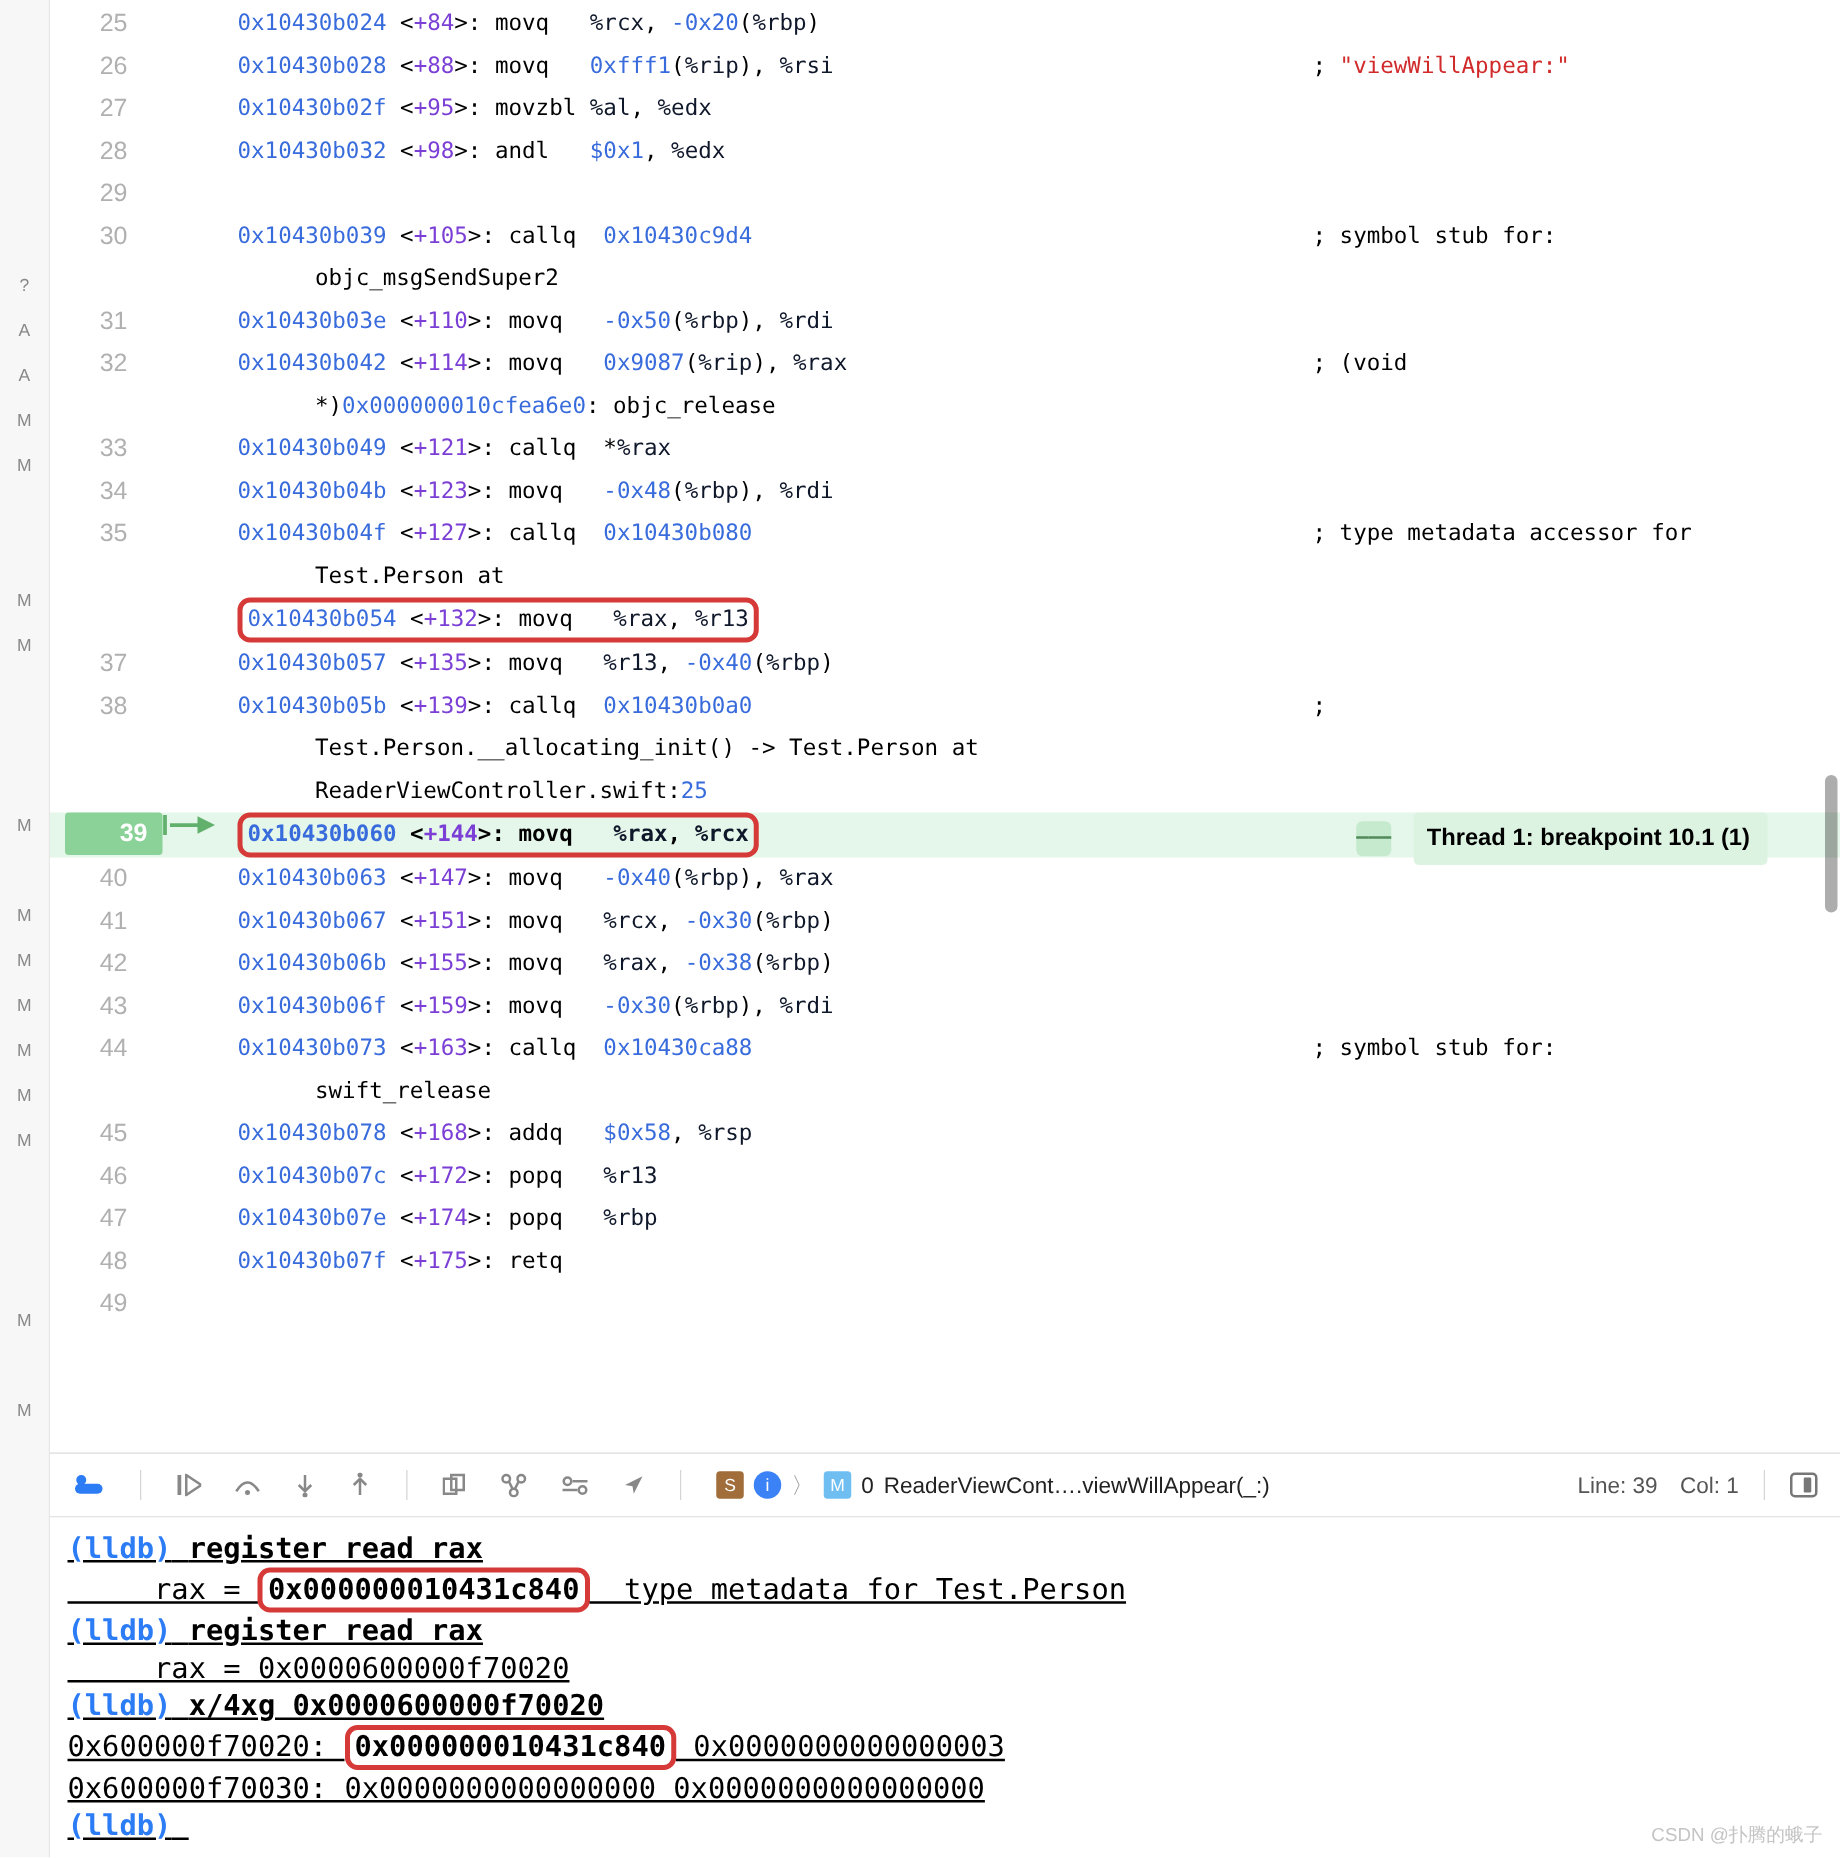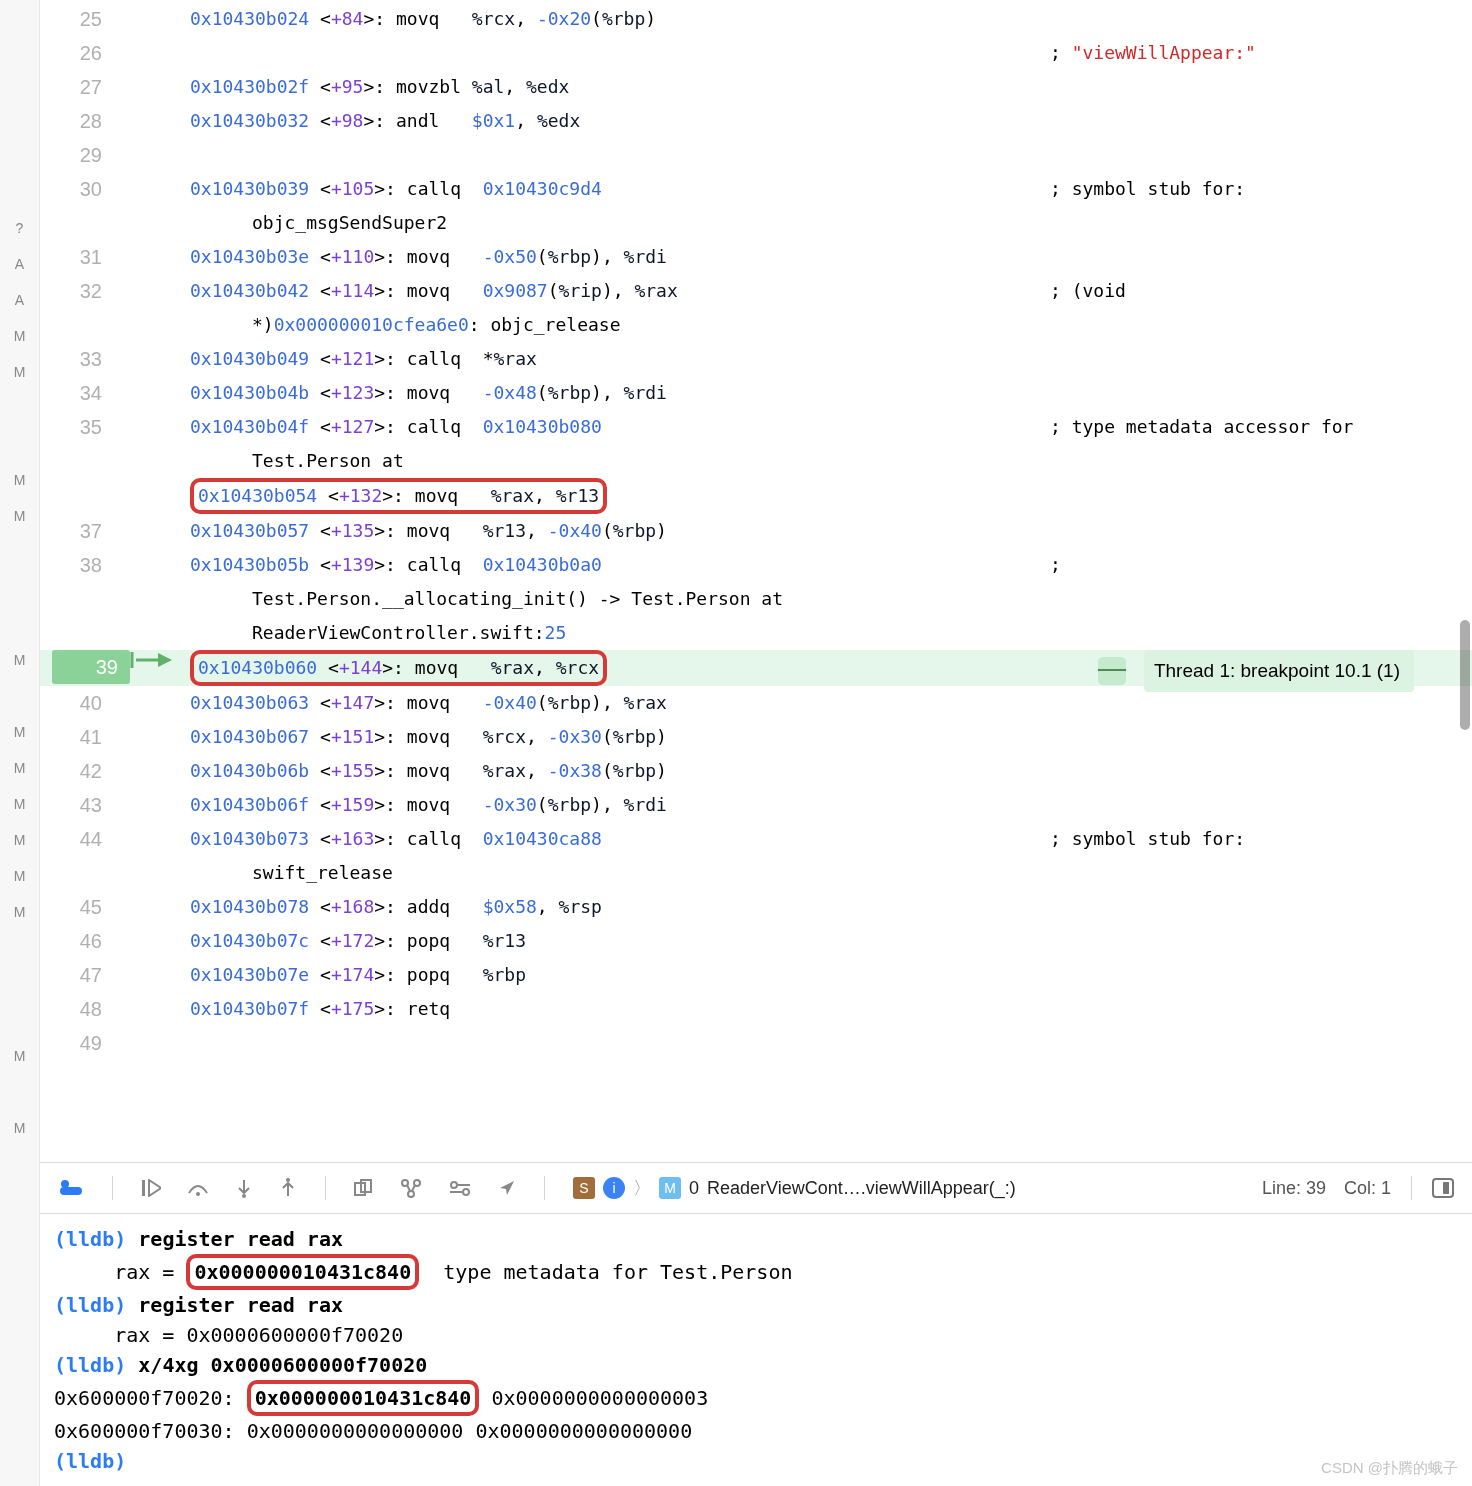--- a/index.html
+++ b/index.html
@@ -21,37 +21,37 @@
   .reg { color: #0f172a; }
   .hexlit { color: #386bdb; }
   .pun { color: #000; }
   .str { color: #d12a2a; }
   .cmt { color: #000; }
   .right-anno { position: absolute; right: 58px; display: flex; align-items: center; gap: 18px; }
   .hambox { width: 28px; height: 28px; border-radius: 5px; background: #c6eace; display: flex; align-items: center; justify-content: center; }
   .hambox div { width: 16px; border-top: 2px solid #4f8a58; }
   .hambox .hb { height: 4px; }
   .bp-label { background: #ddf3e2; color: #000; font-family: -apple-system, sans-serif; font-size: 19px; padding: 4px 14px 4px 10px; border-radius: 4px; }
-  .hl-green { background: #e5f6ea; }
+  .hl-green { background: #e5f6ea; font-weight: bold; }
   .hl-green .ln { background: #8ad297; color: #fff; border-radius: 3px; margin-right: 0; padding-right: 12px; width: 78px; margin-left: 12px; }
   .red-box { border: 4px solid #d63a38; border-radius: 10px; padding: 0 4px; display: inline-block; line-height: 28px; }
   .scrollbar { position: absolute; right: 2px; top: 620px; width: 10px; height: 110px; background: rgba(0,0,0,0.32); border-radius: 5px; }
   .toolbar { height: 52px; border-top: 1px solid #dcdcdc; border-bottom: 1px solid #dcdcdc; display: flex; align-items: center; padding: 0 18px; gap: 26px; background: #fff; }
   .tb-ico { color: #7a7a7a; display: flex; align-items: center; }
   .tb-ico.active { color: #2c7cf6; }
   .tb-sep { width: 1px; height: 24px; background: #d5d5d5; margin: 0 2px; }
   .tb-crumb { display: flex; align-items: center; gap: 8px; font-family: -apple-system, sans-serif; font-size: 18px; color: #222; }
   .tb-crumb .cicon { width: 22px; height: 22px; border-radius: 3px; display: flex; align-items: center; justify-content: center; font-size: 14px; color: #fff; }
   .tb-crumb .swifti { background: #a16d3a; }
   .tb-crumb .instri { background: #3b82f6; border-radius: 50%; }
   .tb-crumb .methodi { background: #6fbef2; }
   .tb-right { margin-left: auto; display: flex; align-items: center; gap: 18px; color: #555; font-family: -apple-system, sans-serif; font-size: 18px; }
   .tb-box { width: 22px; height: 20px; border: 2px solid #777; border-radius: 4px; position: relative; }
   .tb-box::after { content: ""; position: absolute; right: 3px; top: 2px; bottom: 2px; width: 6px; background: #777; border-radius: 1px; }
-  .console { flex: 0 0 auto; padding: 10px 14px 10px 14px; font-size: 20px; line-height: 30px; white-space: pre; position: relative; background: #fff; }
+  .console { flex: 0 0 auto; padding: 10px 14px 10px 14px; font-size: 23px; line-height: 30px; white-space: pre; position: relative; background: #fff; text-decoration: underline; }
   .lldb { color: #2c7cf6; font-weight: bold; }
   .console b { font-weight: bold; }
   .watermark { position: absolute; bottom: 8px; right: 14px; color: #c4c4c4; font-family: -apple-system, sans-serif; font-size: 15px; }
 </style>
 </head>
 <body>
 
 <div class="wrap">
   <div class="leftbar" id="leftbar">
       <span></span>
@@ -91,20 +91,21 @@
     <div class="code-area" id="code-area">
       <div class="scrollbar"></div>
     <div class="line">
           <span class="ln">25</span>
           <span class="arrow"></span>
           <span class="code"><span class="addr">0x10430b024</span> <span class="pun">&lt;</span><span class="offset">+84</span><span class="pun">&gt;:</span> <span class="mnem">movq</span>   <span class="reg">%rcx</span>, <span class="hexlit">-0x20</span>(<span class="reg">%rbp</span>)</span>
         </div>
         <div class="line">
           <span class="ln">26</span>
           <span class="arrow"></span>
+          <span class="code"><span class="addr">0x10430b028</span> <span class="pun">&lt;</span><span class="offset">+88</span><span class="pun">&gt;:</span> <span class="mnem">movq</span>   <span class="hexlit">0xfff1</span>(<span class="reg">%rip</span>), <span class="reg">%rsi</span></span>
           <span class="code" style="position:absolute;left:1010px">; <span class="str">"viewWillAppear:"</span></span>
         </div>
         <div class="line">
           <span class="ln">27</span>
           <span class="arrow"></span>
           <span class="code"><span class="addr">0x10430b02f</span> <span class="pun">&lt;</span><span class="offset">+95</span><span class="pun">&gt;:</span> <span class="mnem">movzbl</span> <span class="reg">%al</span>, <span class="reg">%edx</span></span>
         </div>
         <div class="line">
           <span class="ln">28</span>
           <span class="arrow"></span>

